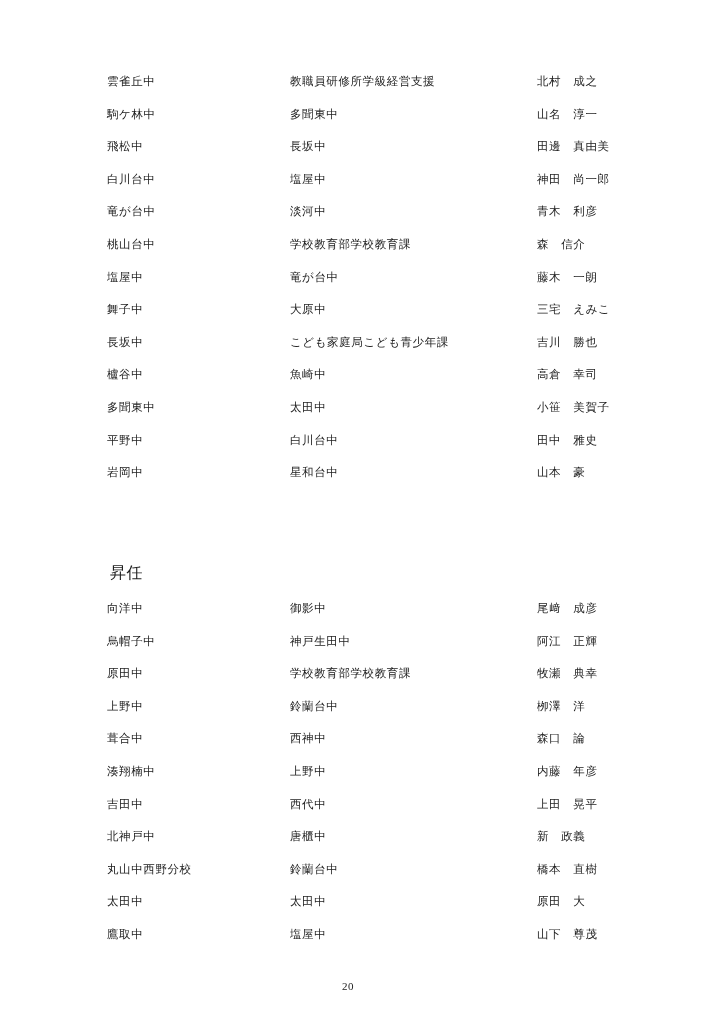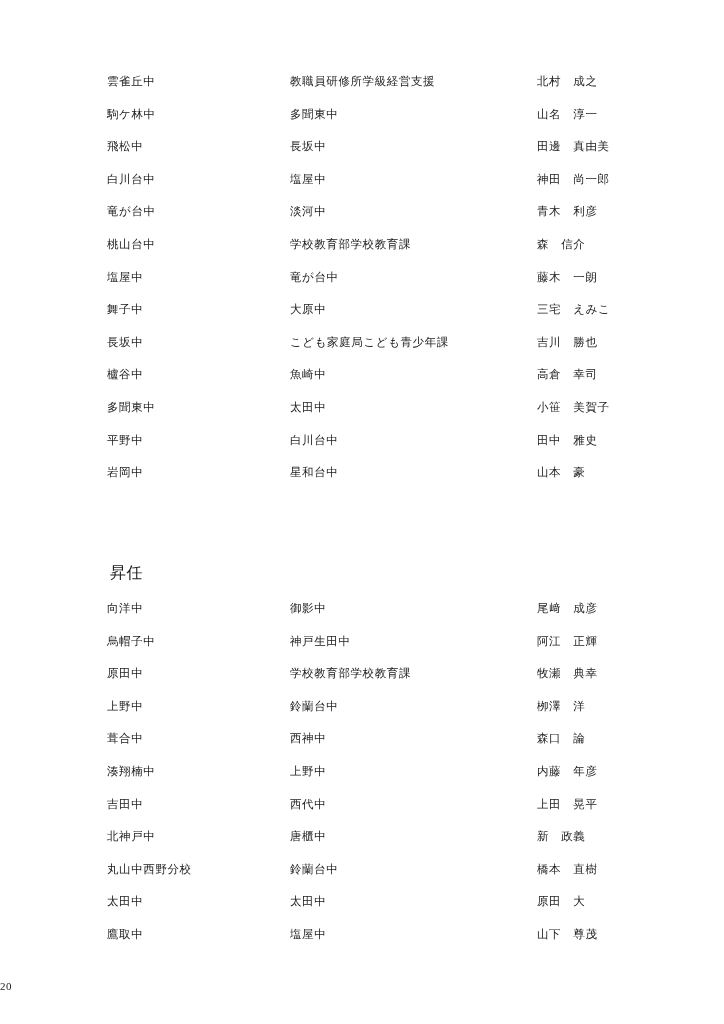--- a/index.html
+++ b/index.html
@@ -14,21 +14,21 @@
   .row{position:relative;height:32.6px;font-size:11.5px;letter-spacing:0.6px;line-height:13px;}
   .cell{position:absolute;top:0;white-space:nowrap;}
   .c0{left:107px;}
   .c1{left:290px;text-align:right;}
   .c2{left:537px;}
   .section-heading{
     position:absolute;left:110px;top:566px;
     font-size:16px;letter-spacing:0.6px;line-height:13px;
   }
   .page-number{
-    position:absolute;top:980px;left:0;width:696px;
+    position:absolute;top:980px;left:0;width:696px;text-align:center;
     font-size:11px;letter-spacing:0.5px;
   }
 </style>
 </head>
 <body>
 
 <div class="doc">
   <div class="list" id="list-0">
       <div class="row">
         <span class="cell c0">雲雀丘中</span>

